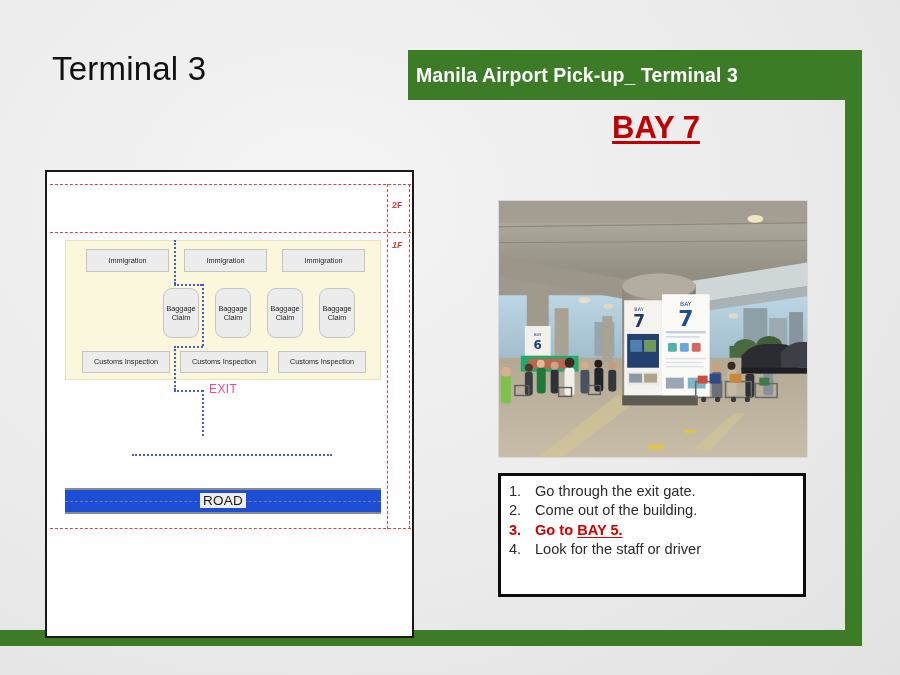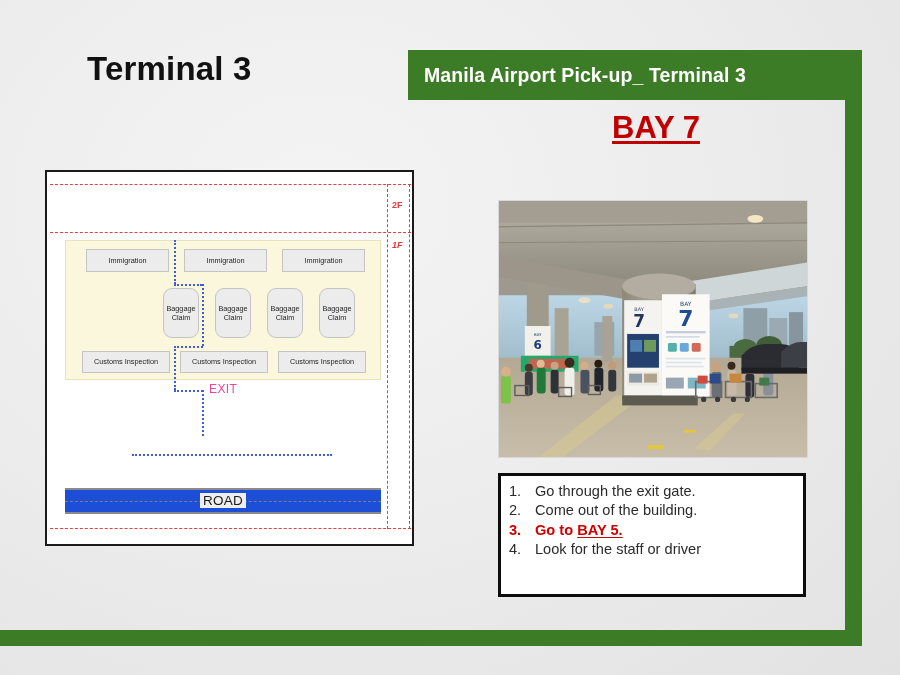--- a/index.html
+++ b/index.html
@@ -11,39 +11,39 @@
   }
   .slide{position:absolute;inset:0;}
 
   
   .green-header{
     position:absolute;left:408px;top:50px;width:454px;height:50px;
     background:#3d7c26;
     display:flex;align-items:center;
   }
   .green-header .htxt{
-    color:#ffffff;font-size:19.5px;font-weight:bold;padding-left:16px;
+    color:#ffffff;font-size:19.5px;font-weight:bold;padding-left:8px;
     letter-spacing:.1px;white-space:nowrap;
   }
   .green-right-strip{
     position:absolute;left:845px;top:100px;width:17px;height:546px;background:#3d7c26;
   }
   .green-bottom-bar{
     position:absolute;left:0;top:630px;width:862px;height:16px;background:#3d7c26;
   }
 
   
   .page-title{
     position:absolute;left:52px;top:50px;
-    font-size:33px;font-weight:bold;color:#111111;letter-spacing:.2px;margin-left:35px;
+    font-size:33px;font-weight:normal;color:#111111;letter-spacing:.2px;
   }
 
   
   .diagram{
-    position:absolute;left:45px;top:170px;width:369px;height:376px;
+    position:absolute;left:45px;top:170px;width:369px;height:468px;
     background:#ffffff;border:2px solid #1a1a1a;box-sizing:border-box;
   }
   .dg-inner{position:absolute;inset:0;}
 
   
   .rh{position:absolute;height:0;border-top:1.6px dashed #e04040;}
   .rh1{left:3px;top:12px;width:361px;}
   .rh2{left:3px;top:60px;width:361px;}
   .rh3{left:3px;top:356px;width:361px;}
   

